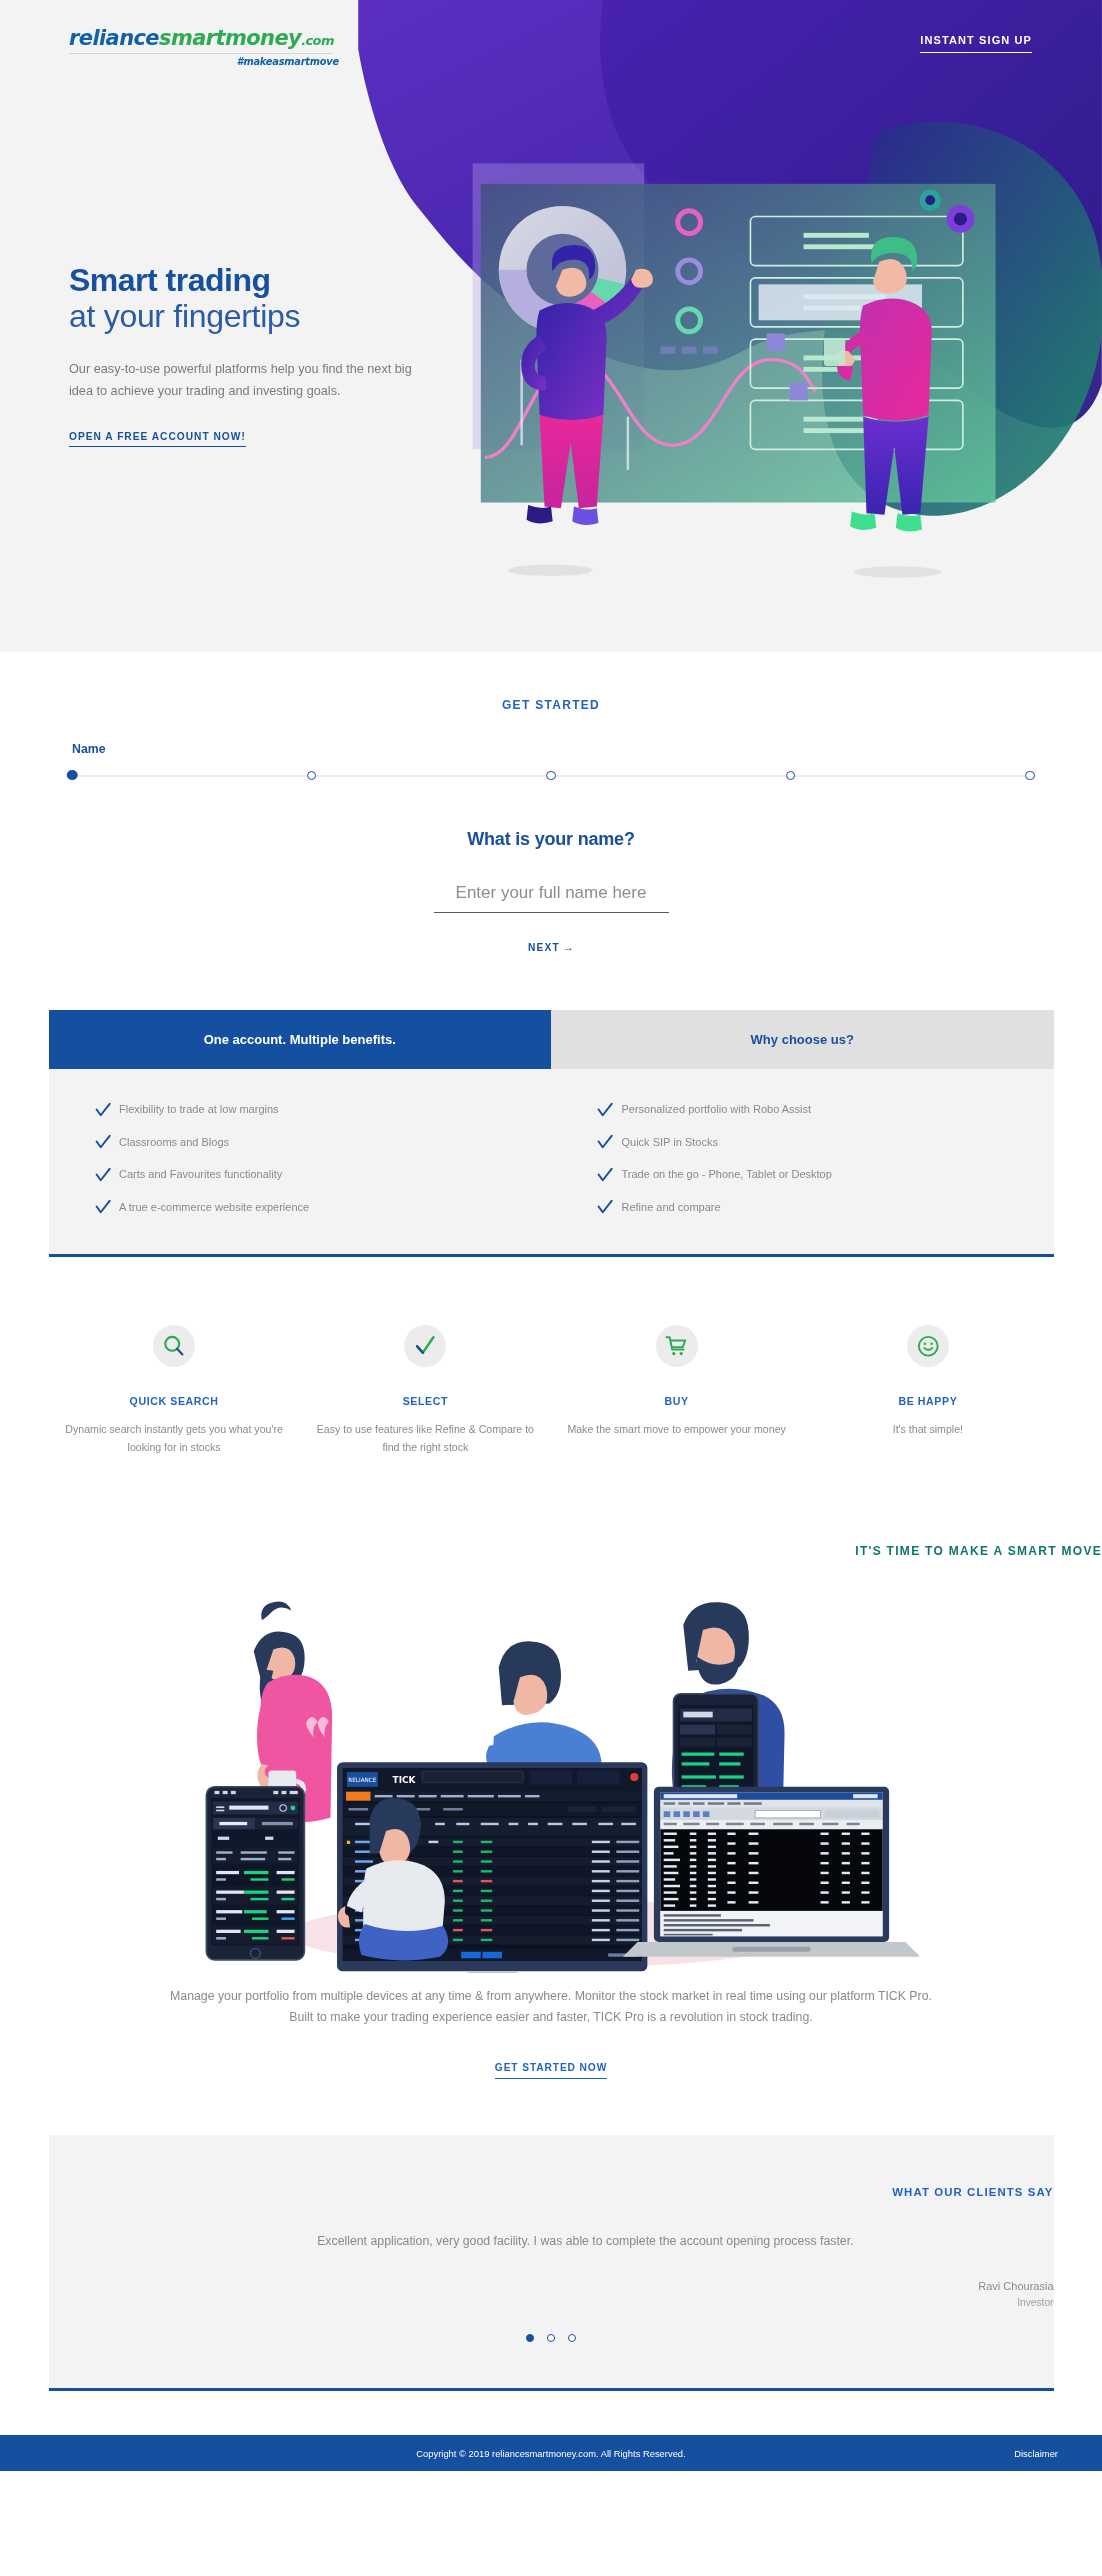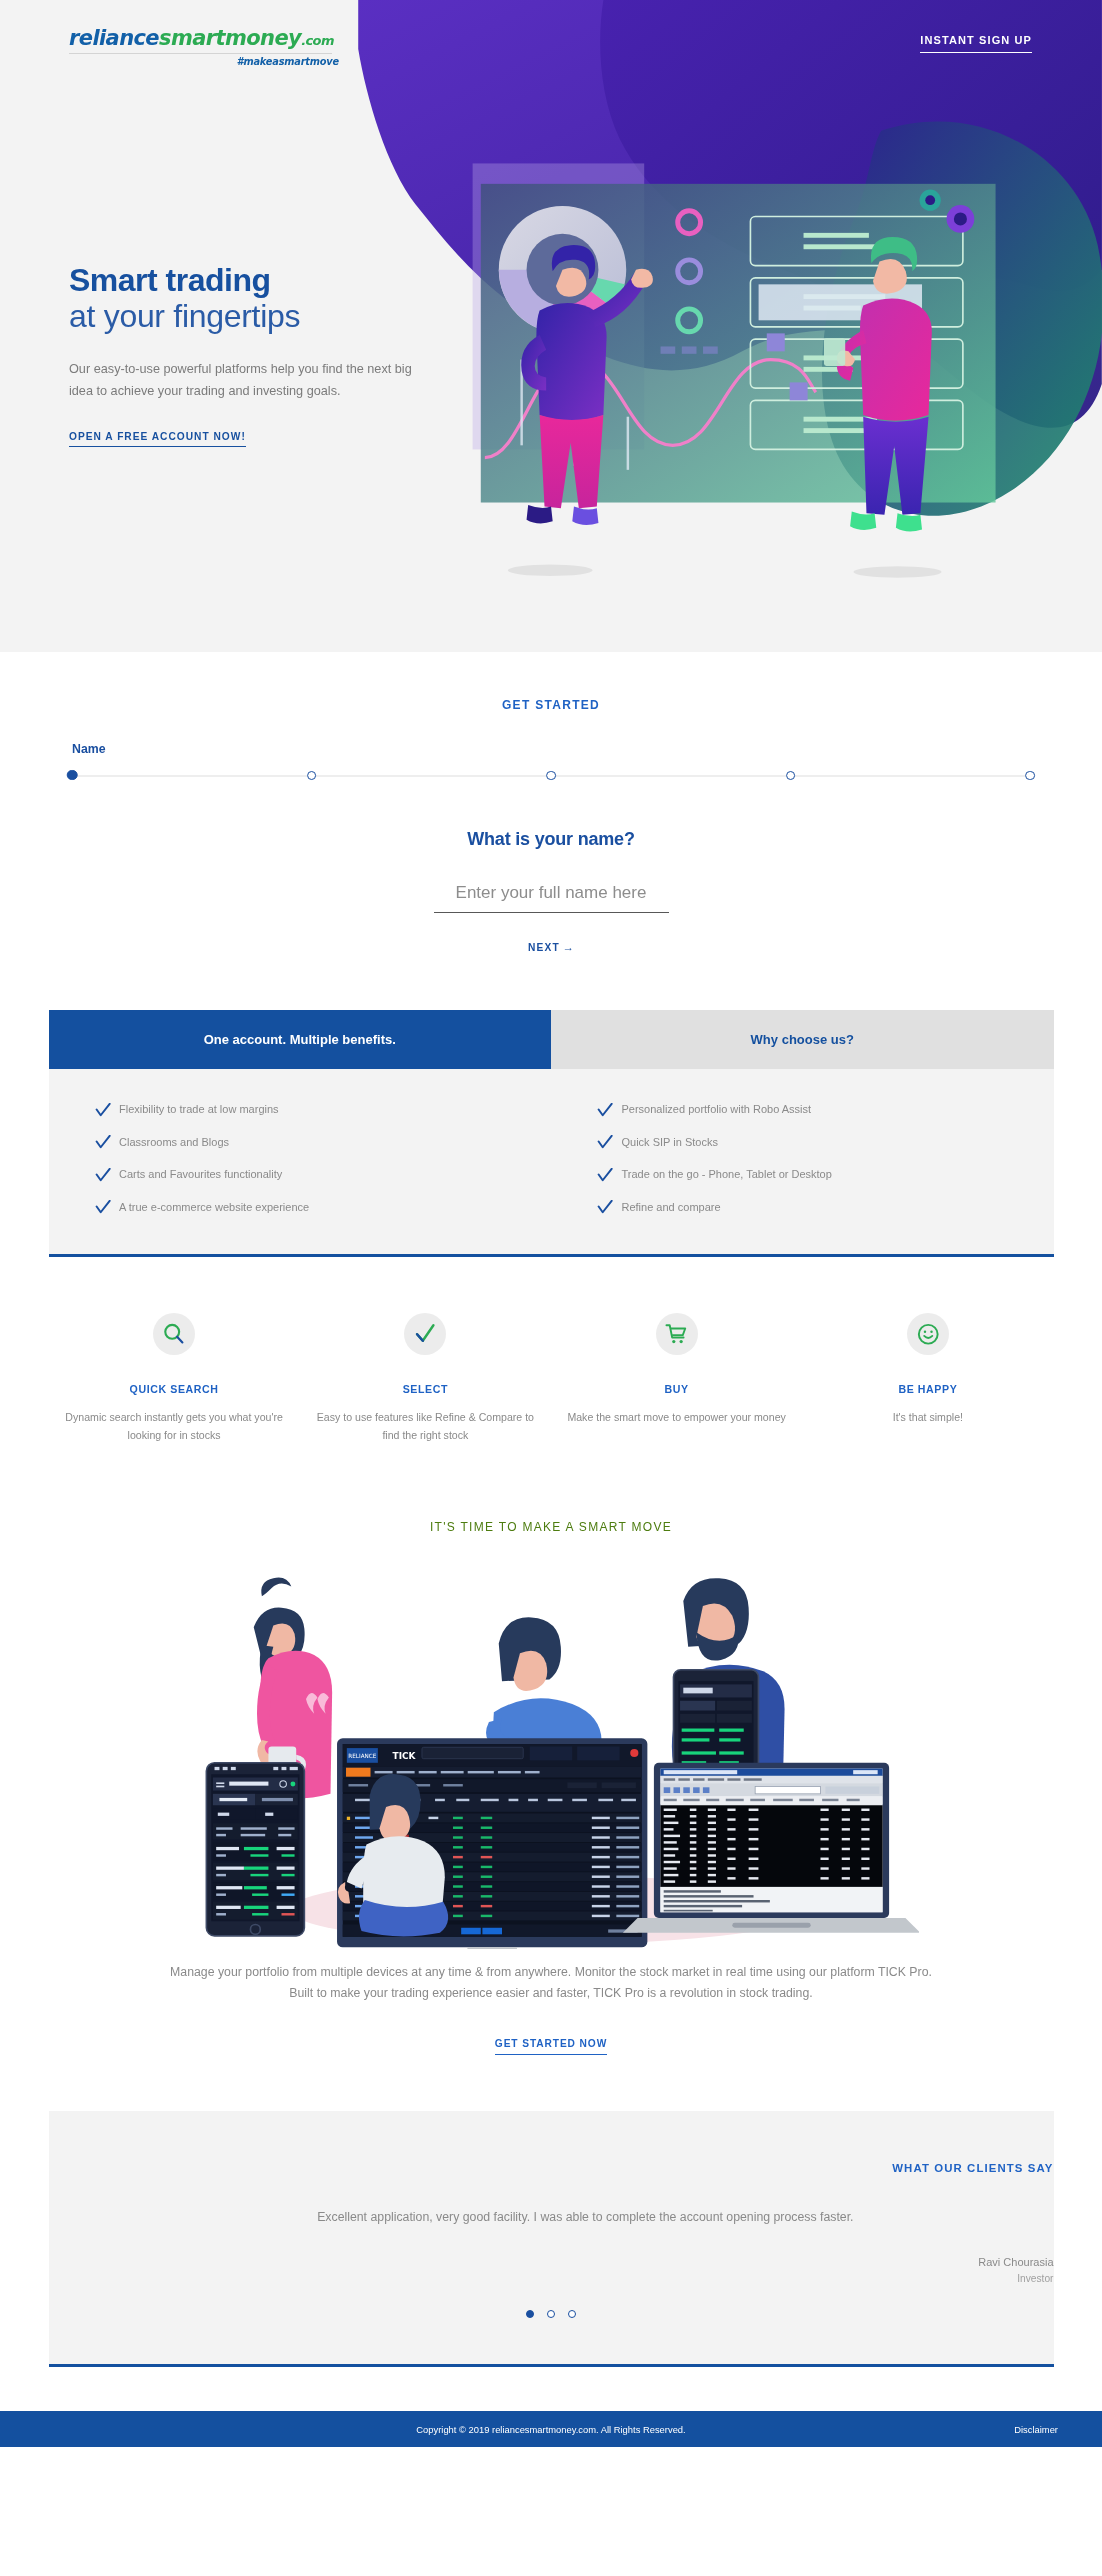--- a/index.html
+++ b/index.html
@@ -127,41 +127,41 @@
   .benefit:last-child { margin-bottom:0; }
   .benefit .chk { width:24.5px; flex:0 0 24.5px; }
   .benefit .chk svg { display:block; }
   .benefit .btxt {
     font-size:11px; color:#8a8a8a; font-weight:300; line-height:1.4;
   }
   .blue-rule { height:3.3px; background:#14509f; width:1005px; margin:0 auto; }
 
   
   .features {
-    width:1005px; margin:0 auto; display:flex;
+    width:1005px; margin:12px auto; display:flex;
     padding:56px 0 33px 0;
   }
   .feature { flex:1; text-align:center; padding:0 14.7px; }
   .feature-icon {
     width:42px; height:42px; border-radius:50%;
     background:#ececec; margin:0 auto 28px auto;
     display:flex; align-items:center; justify-content:center;
   }
   .feature-title {
     color:#1f62c4; font-size:10.6px; font-weight:700; letter-spacing:0.6px;
   }
   .feature-desc {
     margin-top:13px; font-size:10.6px; line-height:1.72;
     color:#8a8a8a; font-weight:300;
   }
 
   
   .smartmove { width:1102px; padding-top:42px; text-align:center; }
   .sm-title {
-    color:#4d7c0f; font-size:12px; font-weight:400; letter-spacing:1.3px;
+    color:#0f766e; font-size:12px; font-weight:700; letter-spacing:1.3px;text-align:right;
   }
   .sm-art { margin:23px auto 0 auto; width:736px; height:392px; display:block; }
   .sm-desc {
     width:776px; margin:13px auto 0 auto;
     font-size:12.3px; line-height:1.72; color:#8a8a8a; font-weight:300;
   }
   .sm-cta {
     display:inline-block; margin-top:34px;
     color:#1f62c4; font-size:10.2px; font-weight:700; letter-spacing:0.9px;
     text-decoration:none; padding-bottom:4.9px;

